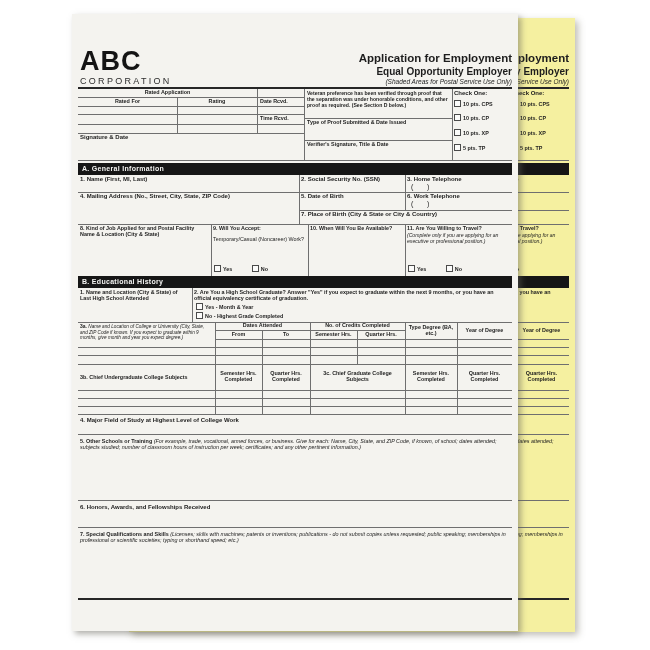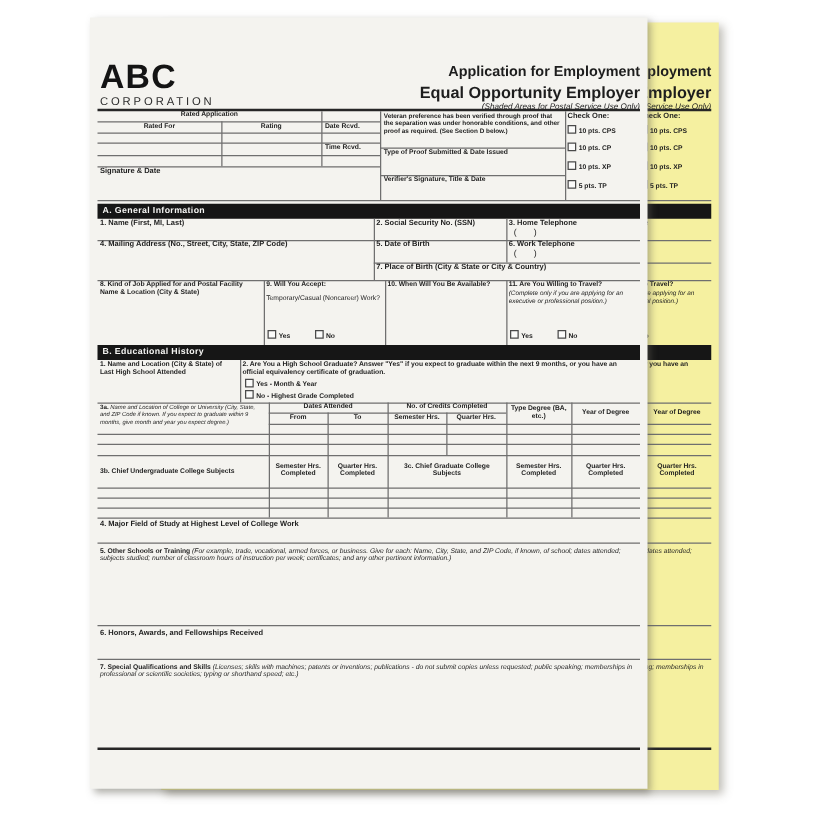--- a/index.html
+++ b/index.html
@@ -25,21 +25,21 @@
   .hline{position:absolute;height:1px;background:var(--line,#6f6f6f);}
   .vline{position:absolute;width:1px;background:var(--line,#6f6f6f);}
   .rule{position:absolute;height:2px;background:#262626;}
   .bar{position:absolute;left:6px;width:434px;height:12px;background:var(--bar,#161616);color:#f4f4f2;
        font-size:7px;font-weight:bold;line-height:12px;padding-left:4px;box-sizing:border-box;letter-spacing:.3px;}
   .logo{position:absolute;left:8px;top:34px;}
   .logo .abc{font-size:27px;font-weight:bold;letter-spacing:1px;line-height:1;color:#141414;}
   .logo .corp{font-size:9px;letter-spacing:2.3px;color:#2d2d2d;margin-top:1px;}
   .titleblock{position:absolute;right:6px;top:38px;text-align:right;}
   .t1{font-size:11.5px;font-weight:bold;line-height:1.1;}
-  .t2{font-size:13px;font-weight:bold;margin-top:1px;}
+  .t2{font-size:10px;font-weight:bold;margin-top:1px;}
   .t3{font-size:6.5px;font-style:italic;margin-top:1px;}
 </style>
 </head>
 <body>
 
 <div class="scene">
   <div class="sheet yellow" id="yellow-sheet">
       <div class="form">
 
       <div class="logo">

